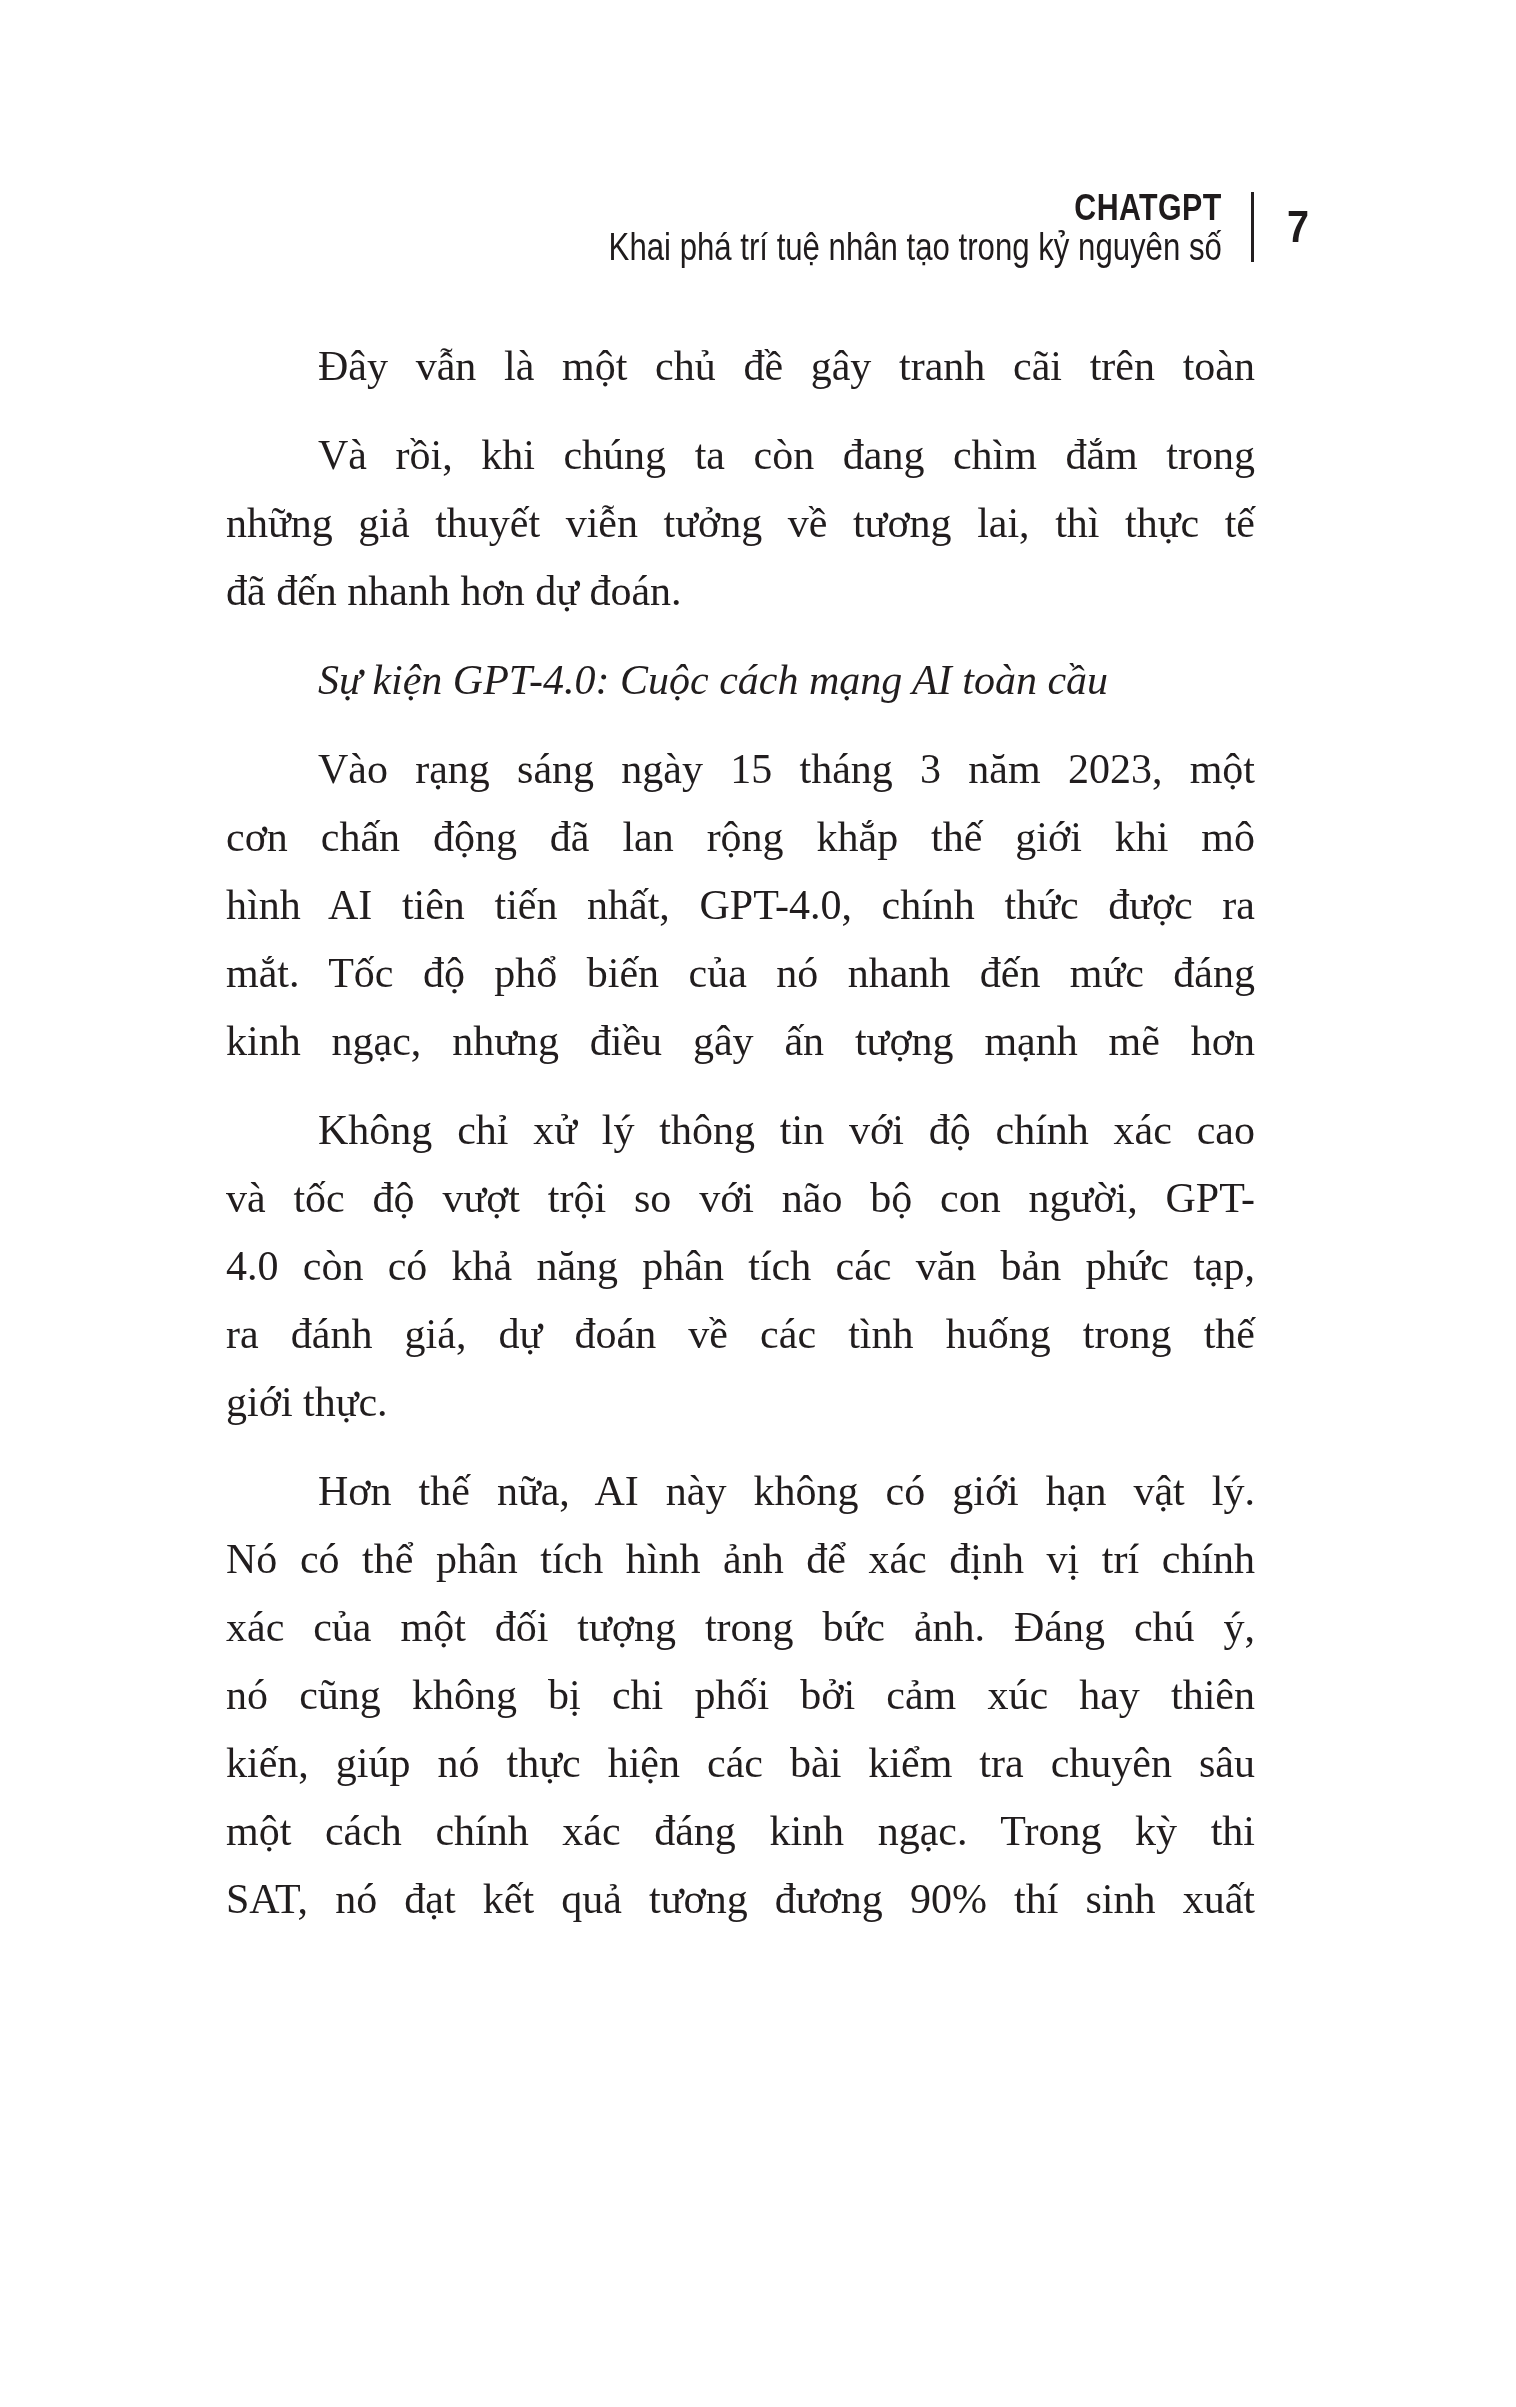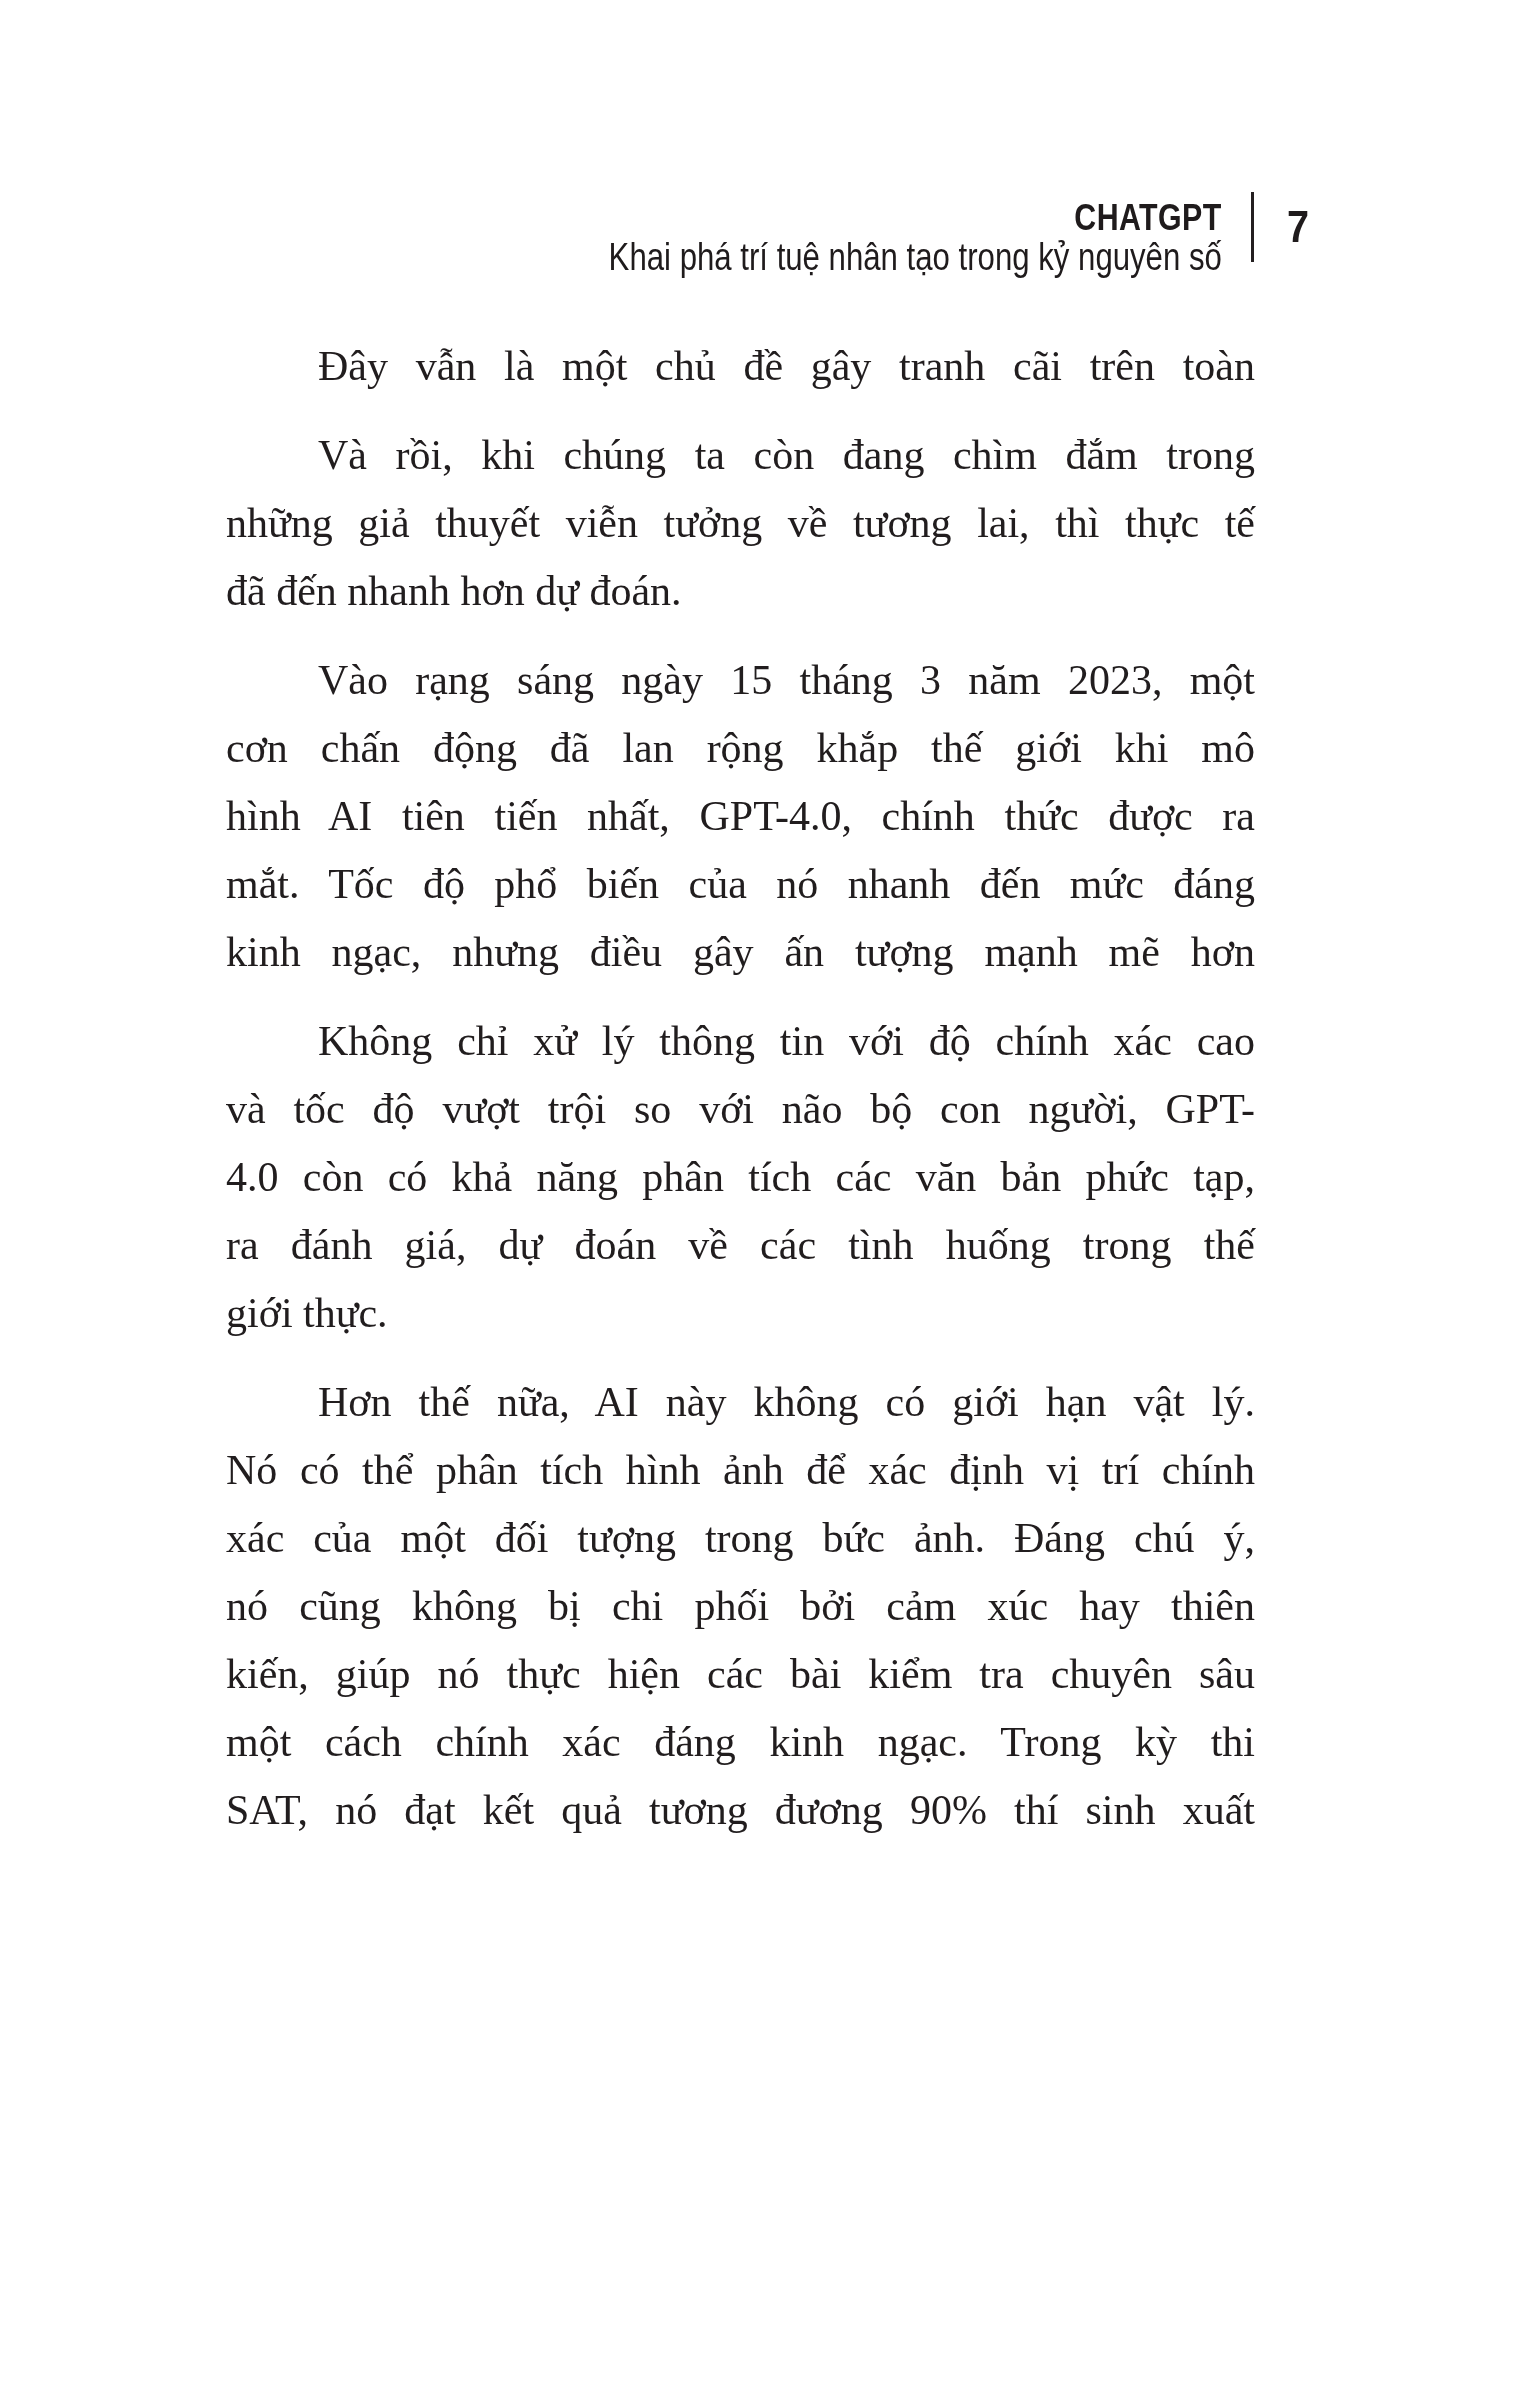--- a/index.html
+++ b/index.html
@@ -9,21 +9,21 @@
     height: 2407px;
     background: #ffffff;
     overflow: hidden;
     font-family: "Liberation Serif", serif;
     color: #211d1e;
   }
 
   
   .header-text {
     position: absolute;
-    top: 199px;
+    top: 189px;
     right: 295px;
     text-align: right;
     font-family: "Liberation Sans", sans-serif;
     color: #1f1b1c;
     white-space: nowrap;
   }
   .book-title { line-height: 37px; font-size: 37px; font-weight: 700; letter-spacing: 0.5px; }
   .book-subtitle { line-height: 42px; font-size: 38px; font-weight: 400; }
   .condense {
     display: inline-block;
@@ -84,20 +84,23 @@
 
   <div class="text-column">
       <div class="block paragraph">
         <div class="line indent justify">Đây vẫn là một chủ đề gây tranh cãi trên toàn</div>
       </div>
       <div class="block paragraph">
         <div class="line indent justify">Và rồi, khi chúng ta còn đang chìm đắm trong</div>
         <div class="line justify">những giả thuyết viễn tưởng về tương lai, thì thực tế</div>
         <div class="line wrap">đã đến nhanh hơn dự đoán.</div>
       </div>
+      <div class="block heading">
+        <div class="line indent wrap">Sự kiện GPT-4.0: Cuộc cách mạng AI toàn cầu</div>
+      </div>
       <div class="block paragraph">
         <div class="line indent justify">Vào rạng sáng ngày 15 tháng 3 năm 2023, một</div>
         <div class="line justify">cơn chấn động đã lan rộng khắp thế giới khi mô</div>
         <div class="line justify">hình AI tiên tiến nhất, GPT-4.0, chính thức được ra</div>
         <div class="line justify">mắt. Tốc độ phổ biến của nó nhanh đến mức đáng</div>
         <div class="line justify">kinh ngạc, nhưng điều gây ấn tượng mạnh mẽ hơn</div>
       </div>
       <div class="block paragraph">
         <div class="line indent justify">Không chỉ xử lý thông tin với độ chính xác cao</div>
         <div class="line justify">và tốc độ vượt trội so với não bộ con người, GPT-</div>

